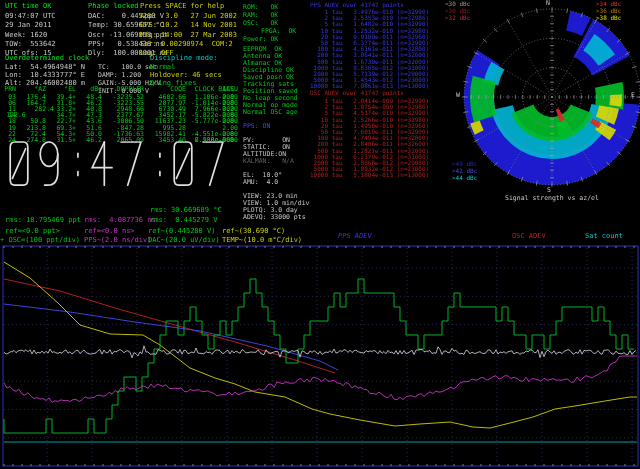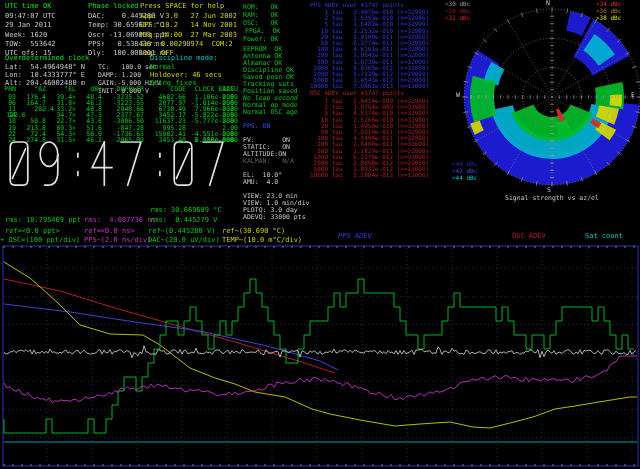--- a/index.html
+++ b/index.html
@@ -380,40 +380,40 @@
       <div class="t " style="left: 88px; top: 40.9px; color: rgb(200, 200, 200);">PPS↑   0.538438 ns</div>
       <div class="t " style="left: 88px; top: 50.2px; color: rgb(200, 200, 200);">Dly:  100.000001 ns</div>
       <div class="t " style="left: 140px; top: 13px; color: rgb(208, 208, 0);">App:  3.0   27 Jun 2002</div>
       <div class="t " style="left: 140px; top: 22.3px; color: rgb(208, 208, 0);">GPS: 10.2   14 Nov 2001</div>
       <div class="t " style="left: 140px; top: 31.6px; color: rgb(208, 208, 0);">Mfg: 14:00  27 Mar 2003</div>
       <div class="t " style="left: 140px; top: 40.9px; color: rgb(208, 208, 0);">Ser: 0.00298974  COM:2</div>
       <div class="t " style="left: 140px; top: 50.2px; color: rgb(208, 208, 0);">Log: OFF</div>
       <div class="t s" style="left: 243px; top: 4px; color: rgb(0, 200, 24);">ROM:   OK</div>
       <div class="t s" style="left: 243px; top: 12px; color: rgb(0, 200, 24);">RAM:   OK</div>
       <div class="t s" style="left: 243px; top: 20px; color: rgb(0, 200, 24);">OSC:   OK</div>
-      <div class="t s" style="left: 245px; top: 28px; color: rgb(0, 200, 24); text-align: right;">FPGA:  OK</div>
+      <div class="t s" style="left: 261px; top: 28px; color: rgb(0, 200, 24); text-align: right;">FPGA:  OK</div>
       <div class="t s" style="left: 243px; top: 36px; color: rgb(0, 200, 24);">Power: OK</div>
       <div class="t " style="left: 5px; top: 64px; color: rgb(200, 200, 200);">Lat:  54.4964948° N</div>
       <div class="t " style="left: 5px; top: 72px; color: rgb(200, 200, 200);">Lon:  10.4333777° E</div>
       <div class="t " style="left: 5px; top: 80px; color: rgb(200, 200, 200);">Alt: 204.46002480 m</div>
       <div class="t s" style="left: 98px; top: 64px; color: rgb(200, 200, 200);">TC:   100.0 sec</div>
       <div class="t s" style="left: 98px; top: 72px; color: rgb(200, 200, 200);">DAMP: 1.200</div>
       <div class="t s" style="left: 98px; top: 80px; color: rgb(200, 200, 200);">GAIN:-5.000 Hz/V</div>
       <div class="t s" style="left: 98px; top: 88px; color: rgb(200, 200, 200);">INIT: 0.000 V</div>
       <div class="t " style="left: 150px; top: 64px; color: rgb(0, 200, 24);">Normal</div>
       <div class="t " style="left: 150px; top: 72px; color: rgb(208, 208, 0);">Holdover: 46 secs</div>
       <div class="t " style="left: 150px; top: 80px; color: rgb(0, 200, 24);">Doing fixes</div>
       <div class="t s" style="left: 243px; top: 46px; color: rgb(0, 200, 24);">EEPROM  OK</div>
       <div class="t s" style="left: 243px; top: 53px; color: rgb(0, 200, 24);">Antenna OK</div>
       <div class="t s" style="left: 243px; top: 60px; color: rgb(0, 200, 24);">Almanac OK</div>
       <div class="t s" style="left: 243px; top: 67px; color: rgb(0, 200, 24);">Discipline OK</div>
       <div class="t s" style="left: 243px; top: 74px; color: rgb(0, 200, 24);">Saved posn OK</div>
       <div class="t s" style="left: 243px; top: 81px; color: rgb(0, 200, 24);">Tracking sats</div>
       <div class="t s" style="left: 243px; top: 88px; color: rgb(0, 200, 24);">Position saved</div>
-      <div class="t s" style="left: 243px; top: 95px; color: rgb(0, 200, 24); font-style: italic;">No leap second</div>
+      <div class="t s" style="left: 243px; top: 95px; color: rgb(0, 200, 24);">No leap second</div>
       <div class="t s" style="left: 243px; top: 102px; color: rgb(0, 200, 24);">Normal op mode</div>
       <div class="t s" style="left: 243px; top: 109px; color: rgb(0, 200, 24);">Normal OSC age</div>
       <div class="t s" style="left: 243px; top: 123px; color: rgb(70, 70, 255);">PPS: ON</div>
       <div class="t s" style="left: 243px; top: 137px; color: rgb(200, 200, 200);">PV:       ON</div>
       <div class="t s" style="left: 243px; top: 144px; color: rgb(200, 200, 200);">STATIC:   ON</div>
       <div class="t s" style="left: 243px; top: 151px; color: rgb(200, 200, 200);">ALTITUDE:ON</div>
       <div class="t s" style="left: 243px; top: 158px; color: rgb(96, 96, 96);">KALMAN:   N/A</div>
       <div class="t s" style="left: 243px; top: 172px; color: rgb(200, 200, 200);">EL:  10.0°</div>
       <div class="t s" style="left: 243px; top: 179px; color: rgb(200, 200, 200);">AMU:  4.0</div>
       <div class="t s" style="left: 243px; top: 193px; color: rgb(200, 200, 200);">VIEW: 23.0 min</div>

